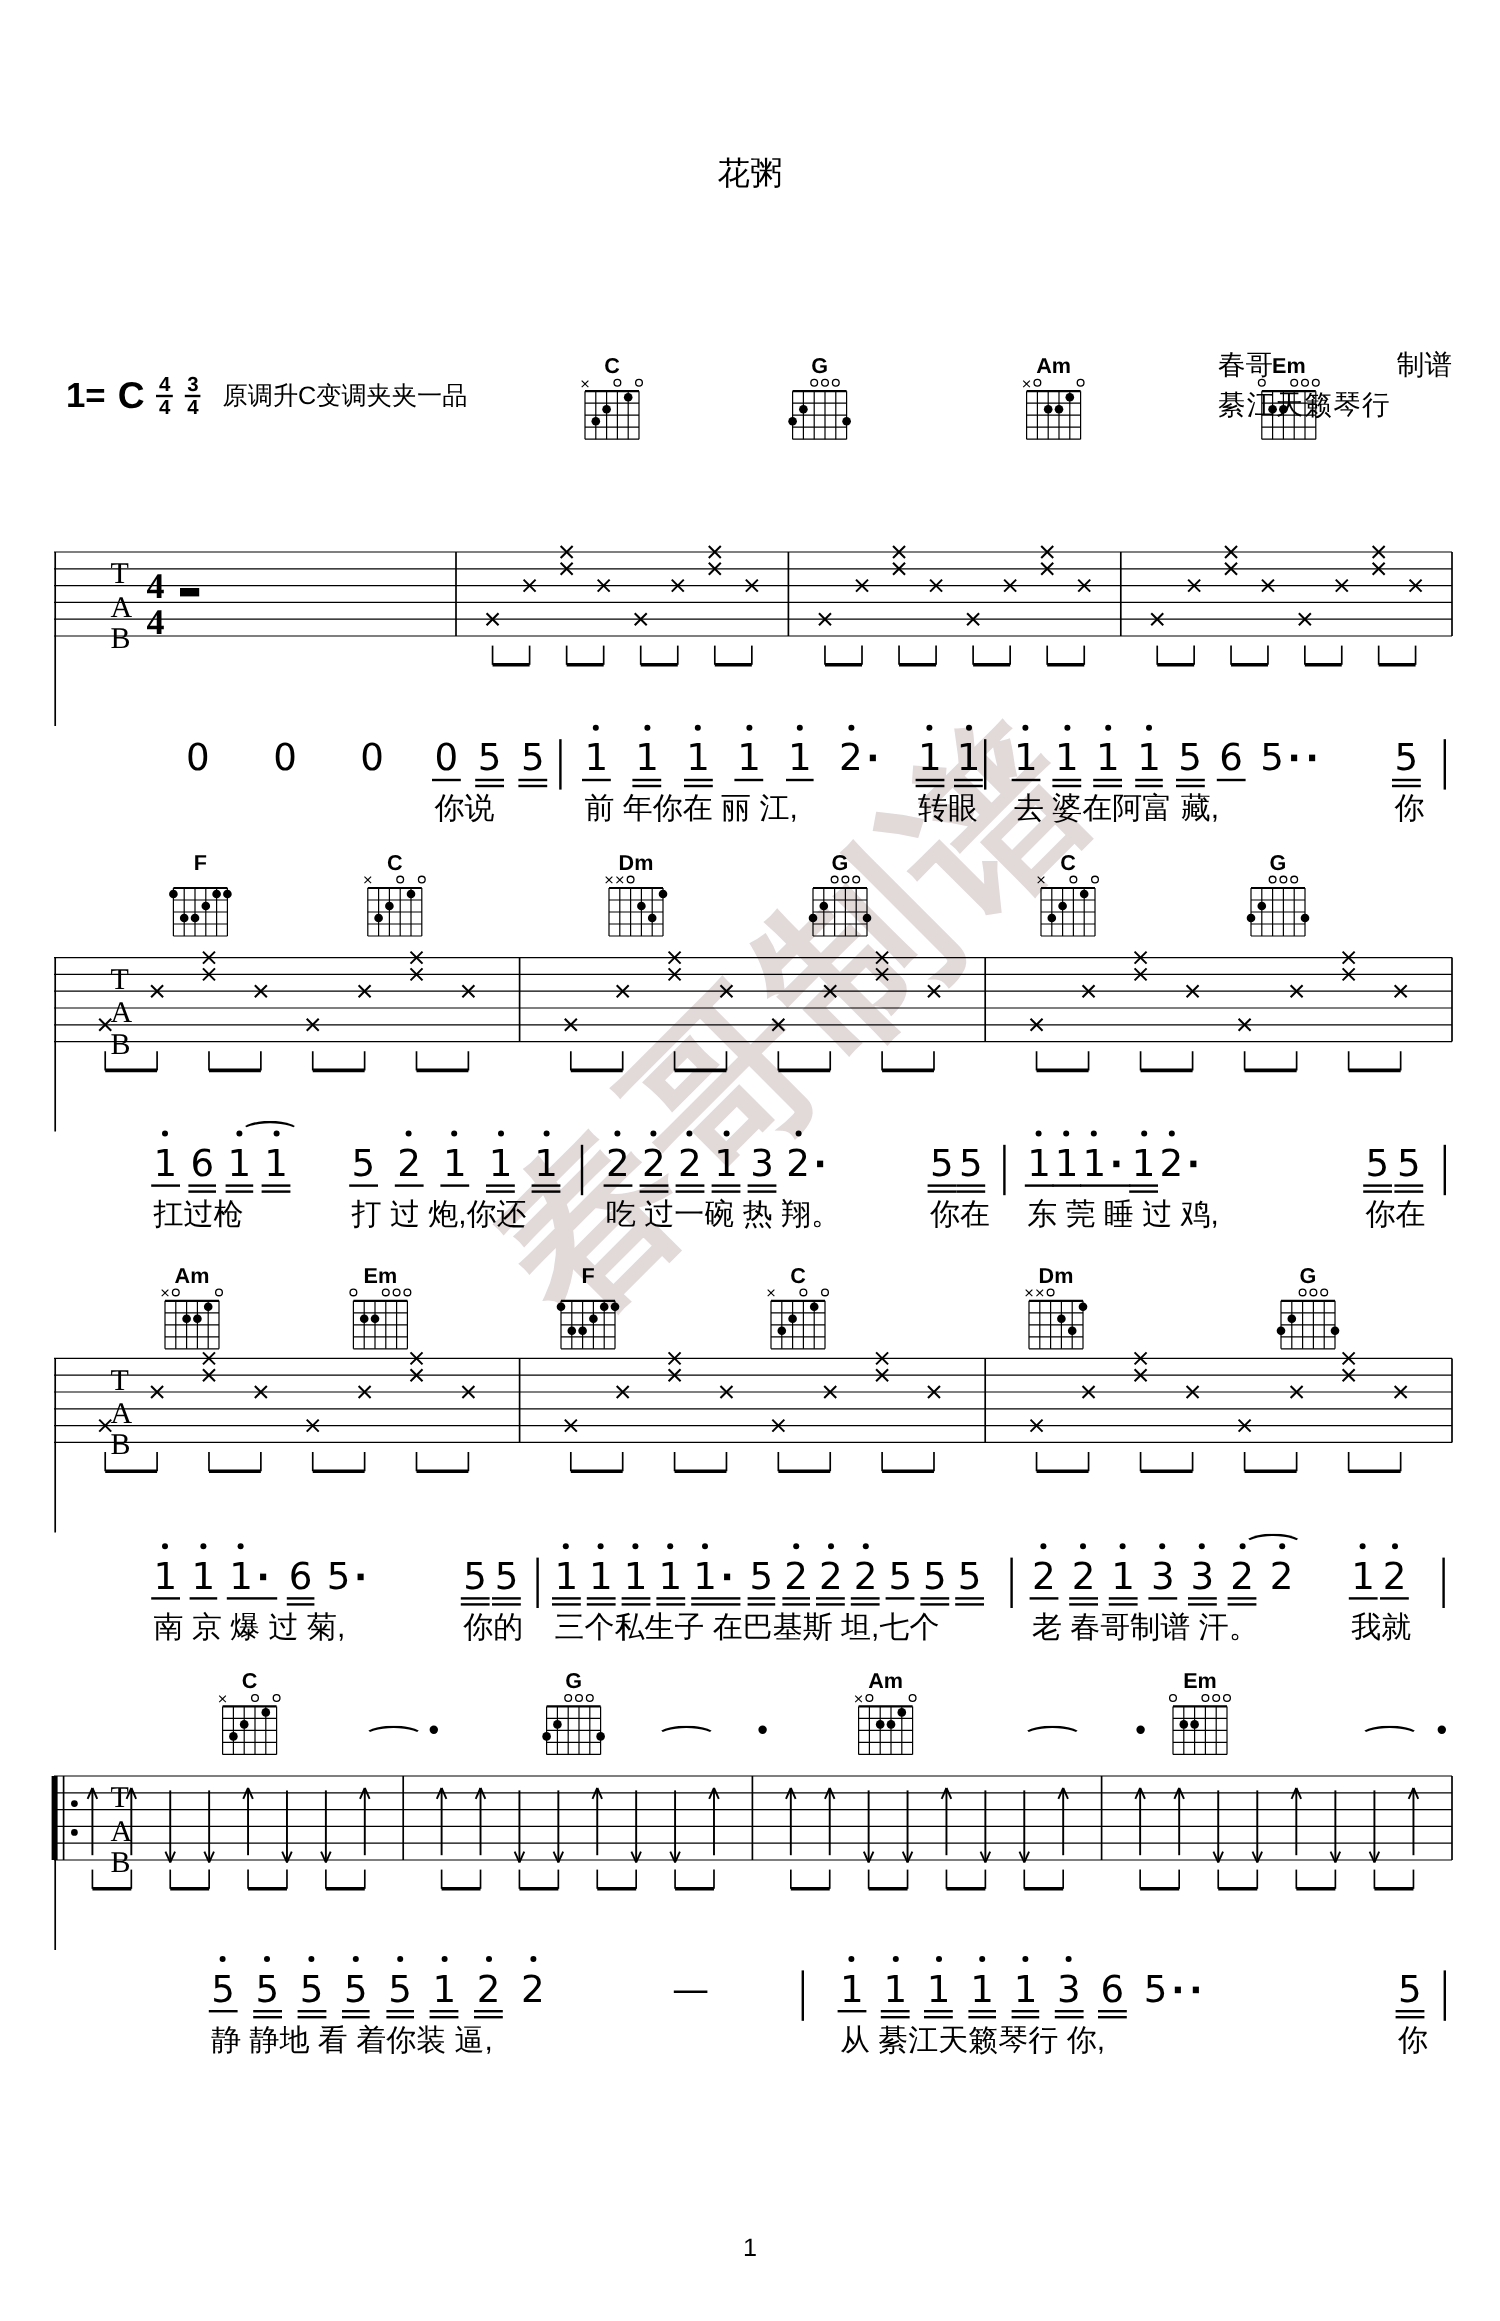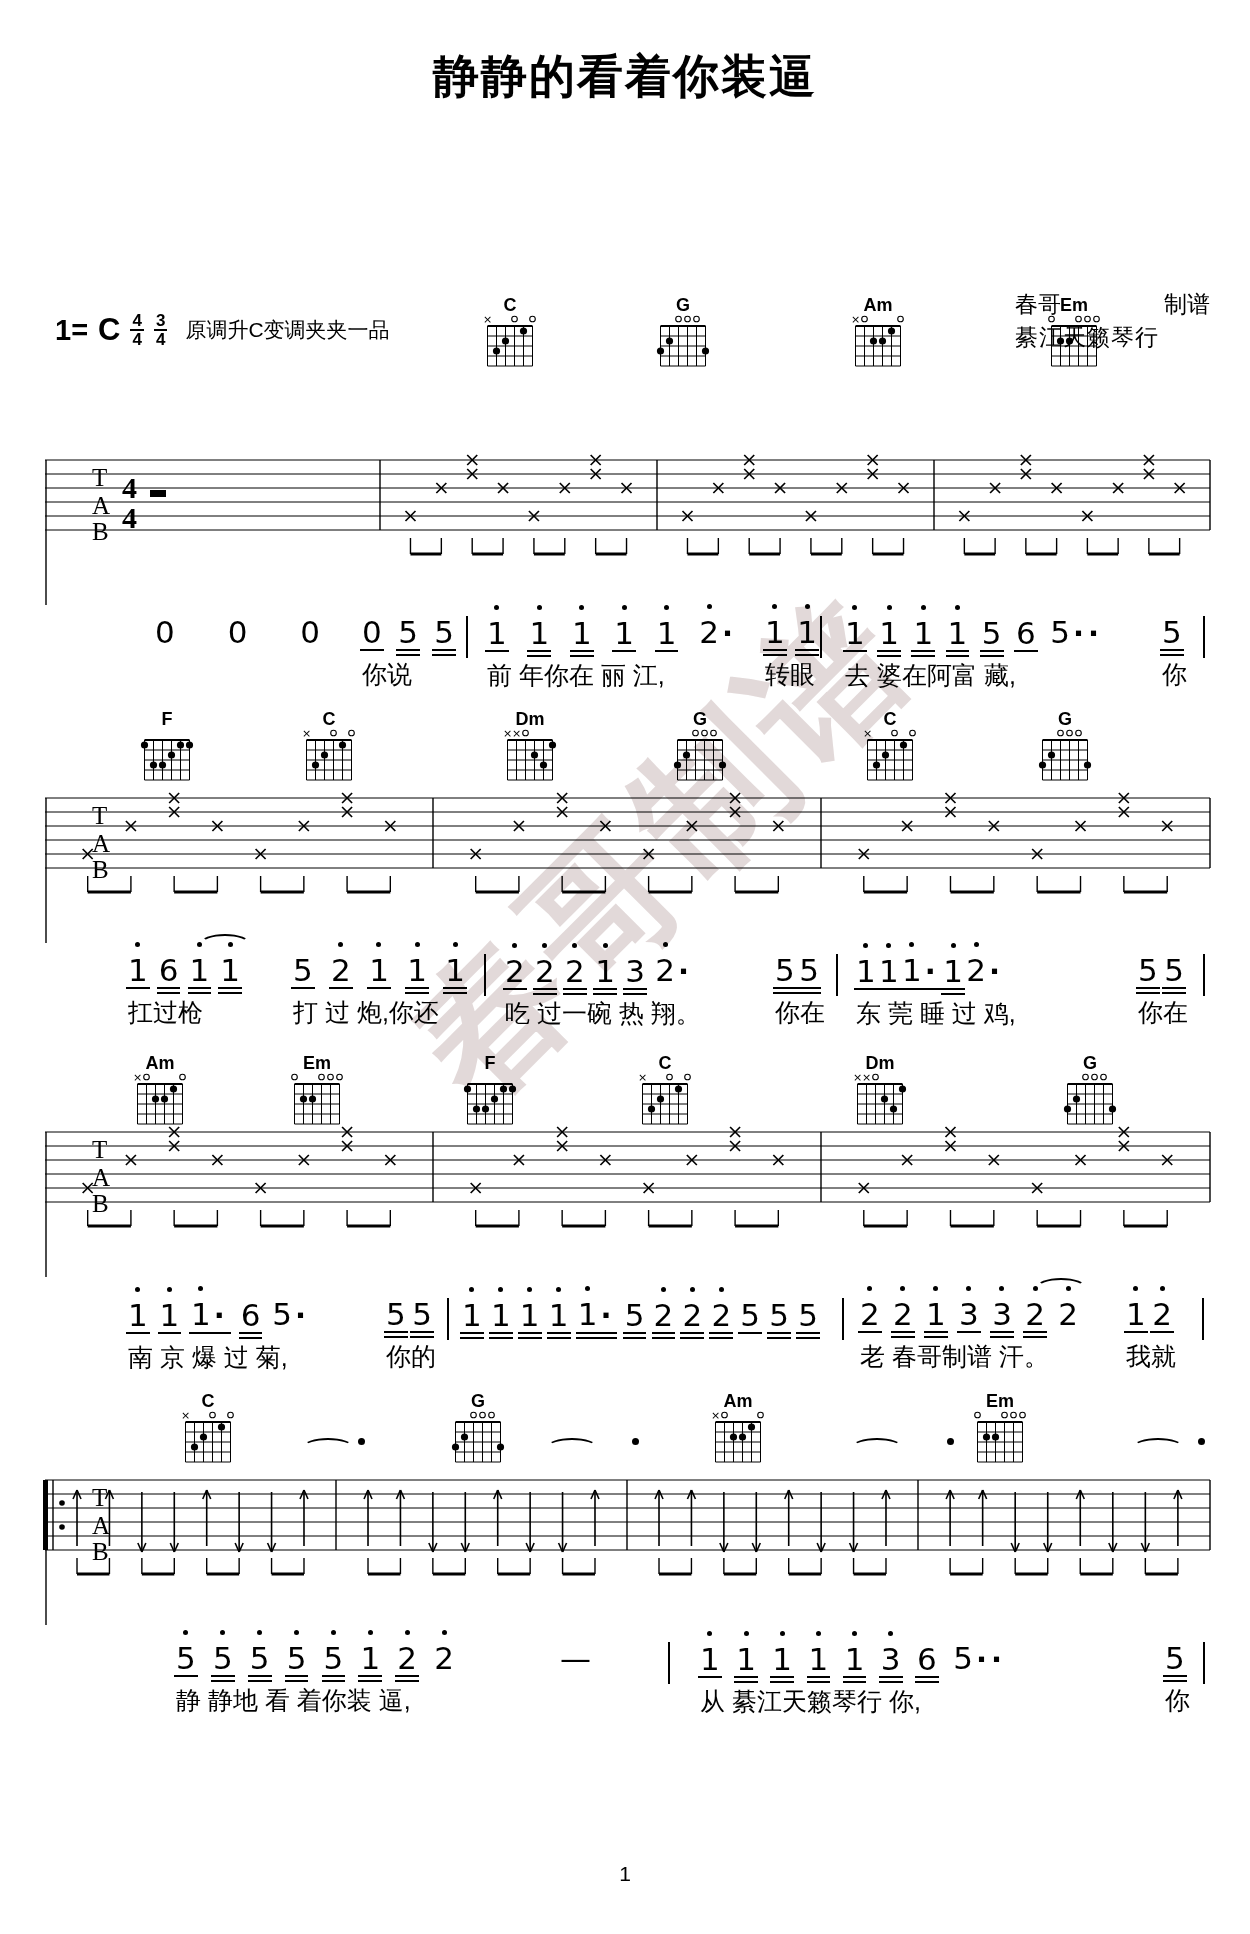--- a/index.html
+++ b/index.html
@@ -39,21 +39,21 @@
   .tie{position:absolute;top:-16px;left:55%;width:46px;height:15px;border:2.5px solid #000;
        border-color:#000 transparent transparent transparent;border-radius:50%;}
   .lyric{font-size:25px;line-height:30px;margin-top:7px;white-space:pre;}
   .mbar{position:absolute;top:4px;width:2px;height:42px;background:#000;}
 </style>
 </head>
 <body>
 
 <div class="sheet">
   <div class="watermark">春哥制谱</div>
-  <h1 class="title">静静的看着你装逼</h1>
+  <div class="subtitle">花粥</div>
   <div class="credits">
     <div class="credit-line1">
       <span>春哥</span>
       <span>制谱</span>
     </div>
     <div class="credit-line2">綦江天籁琴行</div>
   </div>
   <div class="keyline">
     <span class="k1">1=</span>
     <span class="k2">C</span>
@@ -873,20 +873,21 @@
             <span class="note"><span class="core"><span class="hidot"></span><span class="num">1</span></span><span class="ul" style="bottom: 1px;"></span><span class="ul" style="bottom: -4px;"></span></span>
             <span class="note"><span class="core"><span class="hidot"></span><span class="num">1</span></span><span class="aug">·</span><span class="ul" style="bottom: 1px;"></span><span class="ul" style="bottom: -4px;"></span></span>
             <span class="note"><span class="core"><span class="num">5</span></span><span class="ul" style="bottom: 1px;"></span><span class="ul" style="bottom: -4px;"></span></span>
             <span class="note"><span class="core"><span class="hidot"></span><span class="num">2</span></span><span class="ul" style="bottom: 1px;"></span><span class="ul" style="bottom: -4px;"></span></span>
             <span class="note"><span class="core"><span class="hidot"></span><span class="num">2</span></span><span class="ul" style="bottom: 1px;"></span><span class="ul" style="bottom: -4px;"></span></span>
             <span class="note"><span class="core"><span class="hidot"></span><span class="num">2</span></span><span class="ul" style="bottom: 1px;"></span><span class="ul" style="bottom: -4px;"></span></span>
             <span class="note"><span class="core"><span class="num">5</span></span><span class="ul" style="bottom: 1px;"></span></span>
             <span class="note"><span class="core"><span class="num">5</span></span><span class="ul" style="bottom: 1px;"></span><span class="ul" style="bottom: -4px;"></span></span>
             <span class="note"><span class="core"><span class="num">5</span></span><span class="ul" style="bottom: 1px;"></span><span class="ul" style="bottom: -4px;"></span></span>
           </div>
+          <div class="lyric">三个私生子 在巴基斯 坦,七个</div>
         </div>
         <span class="mbar" style="left: 842px;"></span>
         <div class="seg" style="left: 860px;">
           <div class="notes spread" style="width: 218px;">
             <span class="note"><span class="core"><span class="hidot"></span><span class="num">2</span></span><span class="ul" style="bottom: 1px;"></span></span>
             <span class="note"><span class="core"><span class="hidot"></span><span class="num">2</span></span><span class="ul" style="bottom: 1px;"></span><span class="ul" style="bottom: -4px;"></span></span>
             <span class="note"><span class="core"><span class="hidot"></span><span class="num">1</span></span><span class="ul" style="bottom: 1px;"></span><span class="ul" style="bottom: -4px;"></span></span>
             <span class="note"><span class="core"><span class="hidot"></span><span class="num">3</span></span><span class="ul" style="bottom: 1px;"></span></span>
             <span class="note"><span class="core"><span class="hidot"></span><span class="num">3</span></span><span class="ul" style="bottom: 1px;"></span><span class="ul" style="bottom: -4px;"></span></span>
             <span class="note"><span class="core"><span class="hidot"></span><span class="num">2</span></span><span class="ul" style="bottom: 1px;"></span><span class="ul" style="bottom: -4px;"></span><span class="tie"></span></span>

